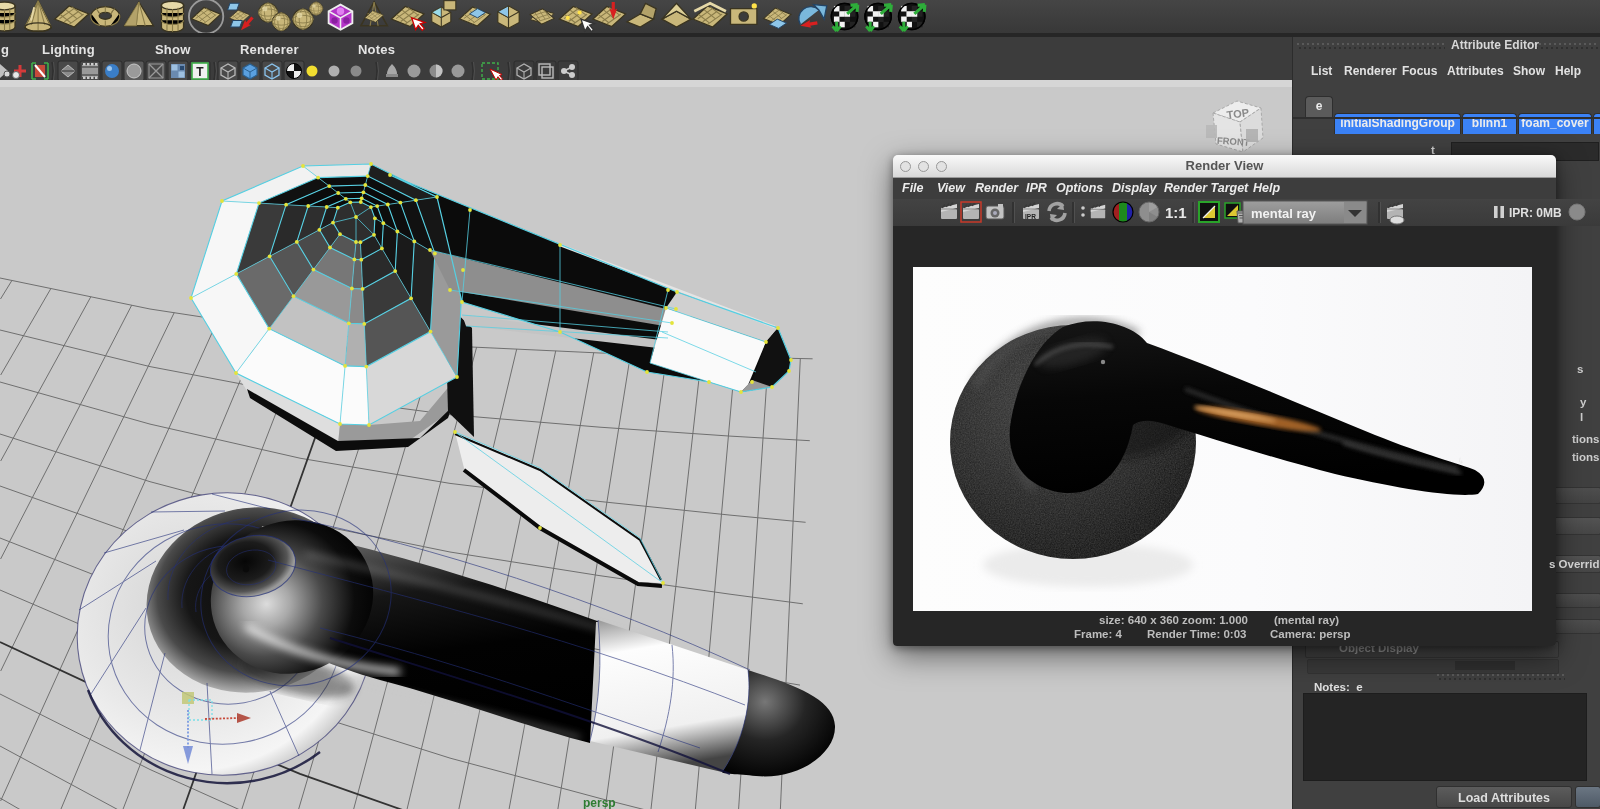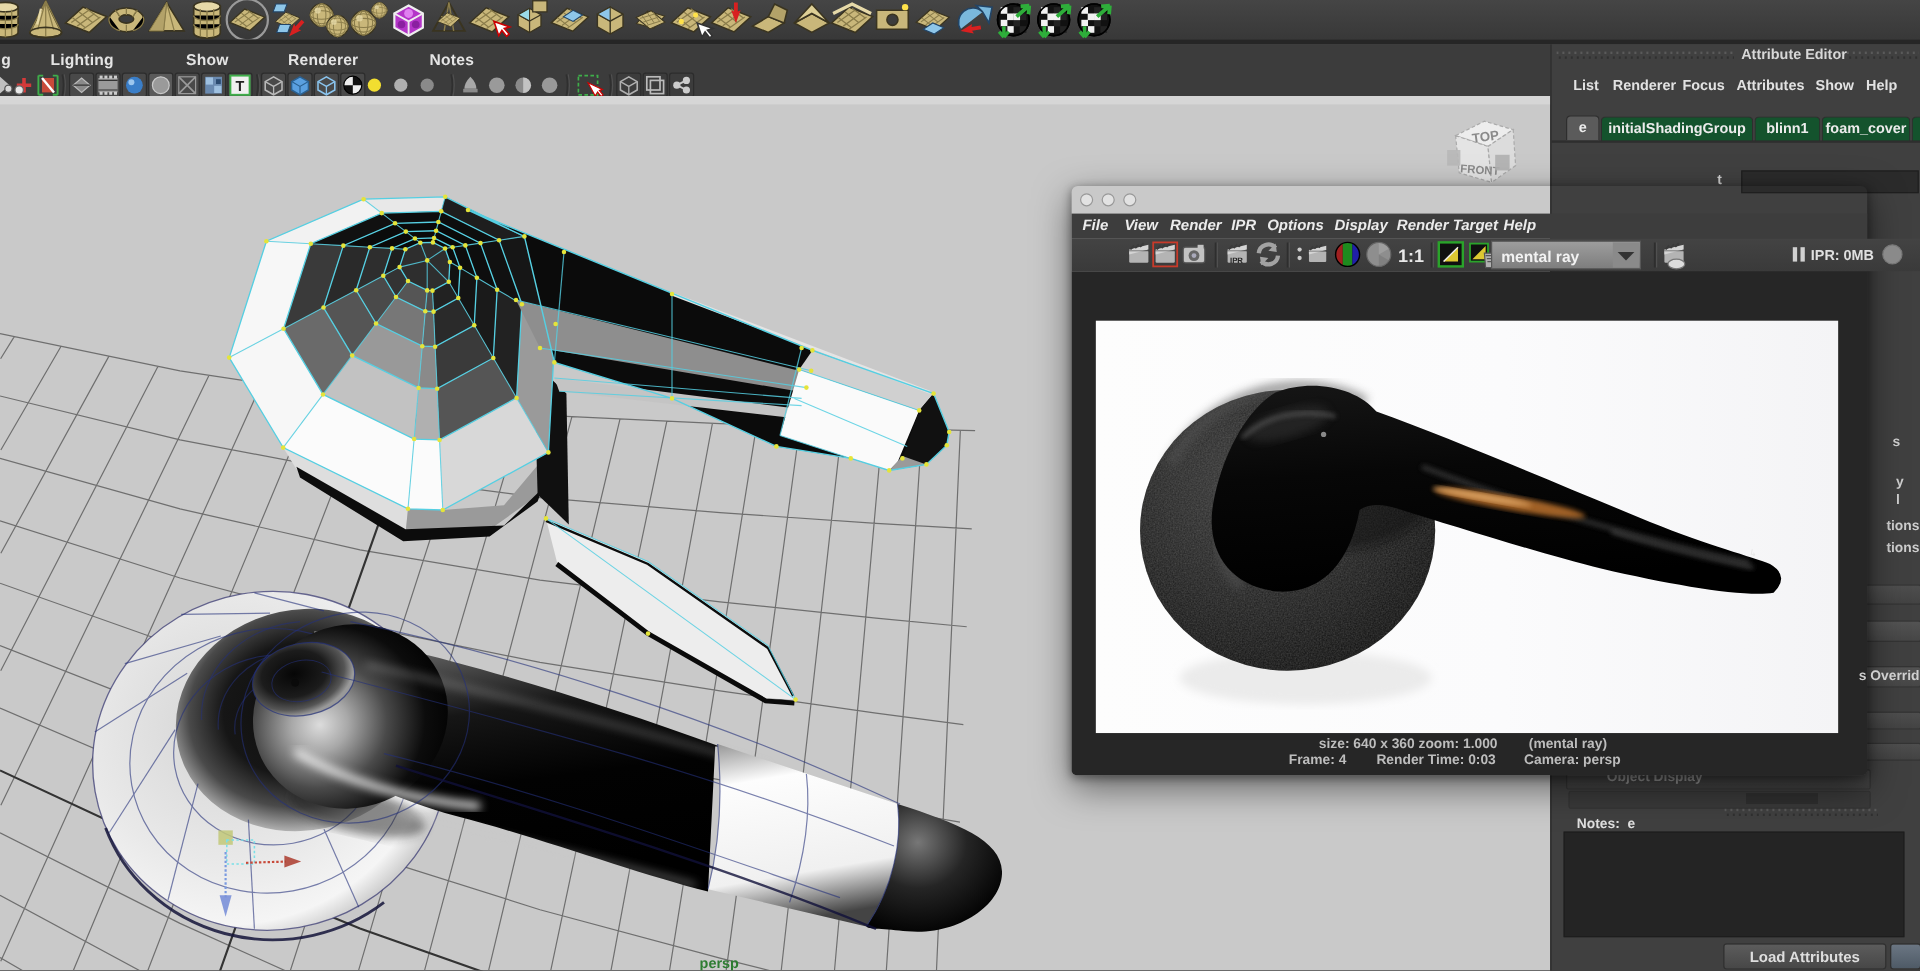--- a/index.html
+++ b/index.html
@@ -15,21 +15,21 @@
 #rvtitle{left:0;top:0;width:663px;height:22px;border-radius:5px 5px 0 0;background:linear-gradient(#fafafa,#ebebeb 45%,#d8d8d8);border-bottom:1px solid #9a9a9a;color:#555;font-size:13px;font-weight:bold;text-align:center;line-height:22px;}
 .tl{position:absolute;top:5.5px;width:11px;height:11px;border-radius:50%;border:1.5px solid #989898;background:#e2e2e2;box-sizing:border-box;}
 #rvmenu{left:0;top:23px;width:663px;height:21px;background:#3d3d3d;color:#ececec;font-size:12.5px;font-weight:bold;font-style:italic;}
 #rvmenu span{position:absolute;top:3px;white-space:nowrap;}
 #rvtools{left:0;top:44px;width:743px;height:27px;background:linear-gradient(#434343,#3a3a3a);text-align:center;}
 #rvcontent{left:0;top:71px;width:663px;height:420px;background:#262626;border-radius:0 0 4px 4px;}
 #rvimg{left:20px;top:41px;width:619px;height:344px;}
 .rvstat{position:absolute;color:#bdbdbd;font-size:11.5px;font-weight:bold;white-space:nowrap;}
 
 .aemenu{position:absolute;top:27px;color:#e2e2e2;font-size:12px;font-weight:bold;}
-.tab{position:absolute;top:60px;height:21px;background:#14532d;border:1px solid #2e2e2e;border-bottom:none;border-radius:4px 4px 0 0;color:#ececec;font-size:12px;font-weight:bold;text-align:center;box-sizing:border-box;line-height:19px;}
+.tab{position:absolute;top:76px;height:21px;background:#3b82f6;border:1px solid #2e2e2e;border-bottom:none;border-radius:4px 4px 0 0;color:#ececec;font-size:12px;font-weight:bold;text-align:center;box-sizing:border-box;line-height:19px;}
 .dots{position:absolute;height:6px;background-image:repeating-linear-gradient(90deg,#5a5a5a 0 2px,rgba(0,0,0,0) 2px 5px),repeating-linear-gradient(90deg,#303030 0 2px,rgba(0,0,0,0) 2px 5px);background-size:5px 2px,5px 2px;background-repeat:repeat-x,repeat-x;background-position:0 0,2px 4px;}
 .frag{position:absolute;color:#cfcfcf;font-size:11.5px;font-weight:bold;white-space:nowrap;}
 .aebar{position:absolute;left:6px;width:260px;height:13px;background:linear-gradient(#4e4e4e,#434343);border:1px solid #343434;border-radius:2px;}
 .btn{position:absolute;top:749px;height:22px;background:linear-gradient(#5c5c5c,#474747);border:1px solid #303030;border-radius:3px;color:#dedede;font-size:12.5px;font-weight:bold;text-align:center;line-height:23px;box-sizing:border-box;}
 </style></head><body>
 <div id="root">
   <div class="abs" id="shelf"><svg width="1600" height="33">
         <g transform="translate(4.5,16.5) scale(1.32)">
           <g transform="scale(1.0)">
             <path d="M-8 -8 L-8 8 A8 3 0 0 0 8 8 L8 -8 Z" fill="#c9b77a" stroke="#3a3420" stroke-width="1"></path>
@@ -815,20 +815,21 @@
     <div class="aebar" style="top:622px;left:14px;width:250px;height:13px;background:#3a3a3a;"></div>
     <div style="position:absolute;left:162px;top:624px;width:60px;height:9px;background:#2f2f2f;"></div>
     <div class="dots" style="left:144px;top:637px;width:128px;"></div>
     <div class="frag" style="left:21px;top:644px;color:#e0e0e0;">Notes:&nbsp;&nbsp;e</div>
     <div style="position:absolute;left:10px;top:656px;width:282px;height:86px;background:#242424;border:1px solid #1d1d1d;"></div>
     <div class="btn" style="left:7px;width:133px;margin-top:48px;">Select</div>
     <div class="btn" style="left:143px;width:136px;">Load Attributes</div>
     <div class="btn" style="left:282px;width:26px;background:linear-gradient(#6b7683,#4e5a66);"></div>
   </div>
   <div class="abs" id="rv">
+    <div class="abs" id="rvtitle">Render View</div>
     <div class="tl" style="left:7px"></div>
       <div class="tl" style="left:25px"></div>
       <div class="tl" style="left:43px"></div>
     <div class="abs" id="rvmenu">
       <span style="left:9px">File</span>
       <span style="left:44px">View</span>
       <span style="left:82px">Render</span>
       <span style="left:133px">IPR</span>
       <span style="left:163px">Options</span>
       <span style="left:219px">Display</span>

